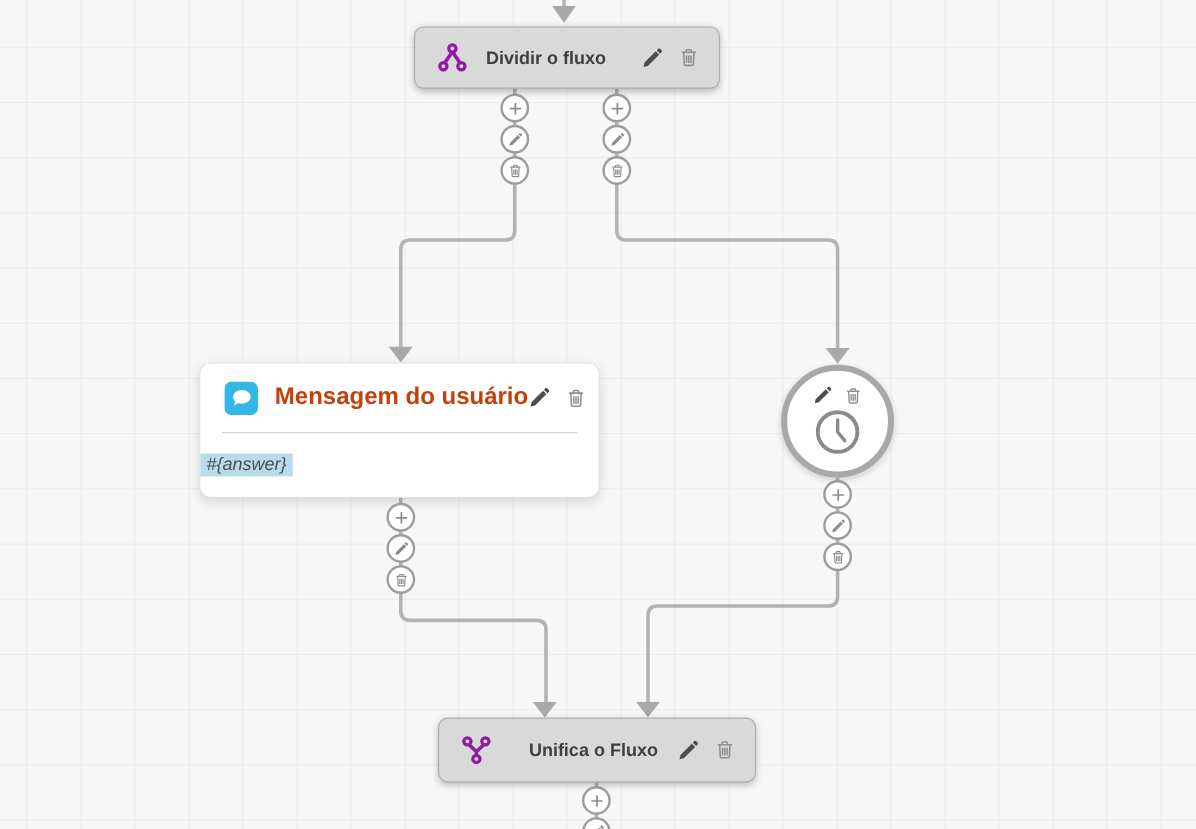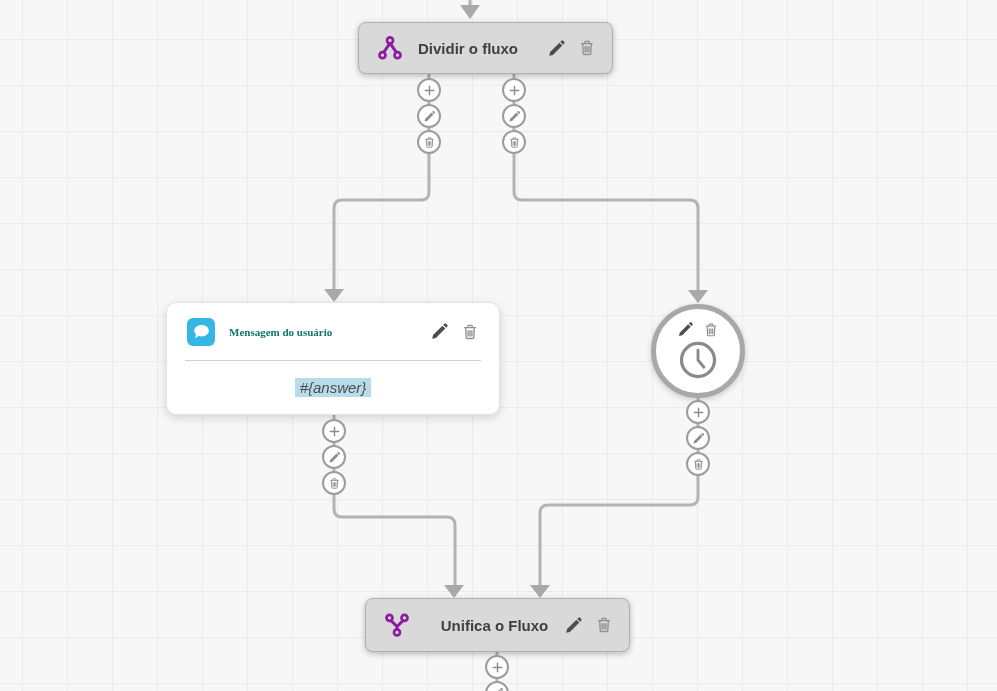--- a/index.html
+++ b/index.html
@@ -35,23 +35,23 @@
 
   
   .msg-node{
     position:absolute;box-sizing:border-box;background:#fff;
     border:1px solid #e2e2e2;border-radius:10px;
     box-shadow:0 3px 10px rgba(0,0,0,.14);cursor:move;
   }
   .msg-header{display:flex;align-items:center;height:57px;padding:0 20px;}
   .msg-icon{width:28px;height:28px;flex:0 0 auto;}
   .msg-icon svg{width:100%;height:100%;display:block;}
-  .msg-title{font-weight:bold;font-size:11px;color:#0f766e;margin-left:14px;flex:1;white-space:nowrap;font-family:Liberation Serif, serif;}
+  .msg-title{font-weight:bold;font-size:20px;color:#c2410c;margin-left:14px;flex:1;white-space:nowrap;}
   .msg-divider{border-top:1px solid #cfcfcf;margin:0 18px;}
-  .msg-body{height:53px;display:flex;align-items:center;justify-content:center;}
+  .msg-body{height:53px;display:flex;align-items:center;}
   .var-chip{font-style:italic;font-size:15px;color:#4d4d4d;background:#b9dcea;padding:1px 5px;}
 
   
   .circle-node{
     position:absolute;width:94px;height:94px;border-radius:50%;
     box-sizing:border-box;background:#fff;border:5px solid #a8a8a8;
     box-shadow:0 2px 6px rgba(0,0,0,.18);
     display:flex;flex-direction:column;align-items:center;cursor:move;
   }
   .circle-node .row{display:flex;align-items:center;margin-top:12px;}
@@ -85,21 +85,21 @@
     </g>
     <g fill="#a9a9a9">
       <polygon points="460,5 480,5 470,19"></polygon>
       <polygon points="324,289 344,289 334,302"></polygon>
       <polygon points="688,290 708,290 698,303"></polygon>
       <polygon points="444,585 464,585 454,598"></polygon>
       <polygon points="530,585 550,585 540,598"></polygon>
     </g>
   </svg>
 
-  <div class="node-bar" style="left:345px;top:22px;width:255px;height:52px;margin-left:13px;">
+  <div class="node-bar" style="left:345px;top:22px;width:255px;height:52px;">
     <span class="node-icon">
         <svg viewBox="0 0 26 26" fill="none" stroke="currentColor">
           <path d="M13 8.2 L7 16.8 M13 8.2 L19 16.8" stroke-width="3"></path>
           <circle cx="13" cy="5.4" r="3" stroke-width="2.7"></circle>
           <circle cx="5.5" cy="20.2" r="3" stroke-width="2.7"></circle>
           <circle cx="20.5" cy="20.2" r="3" stroke-width="2.7"></circle>
         </svg>
       </span>
     <span class="bar-title">Dividir o fluxo</span>
     <span class="action-icon edit">

